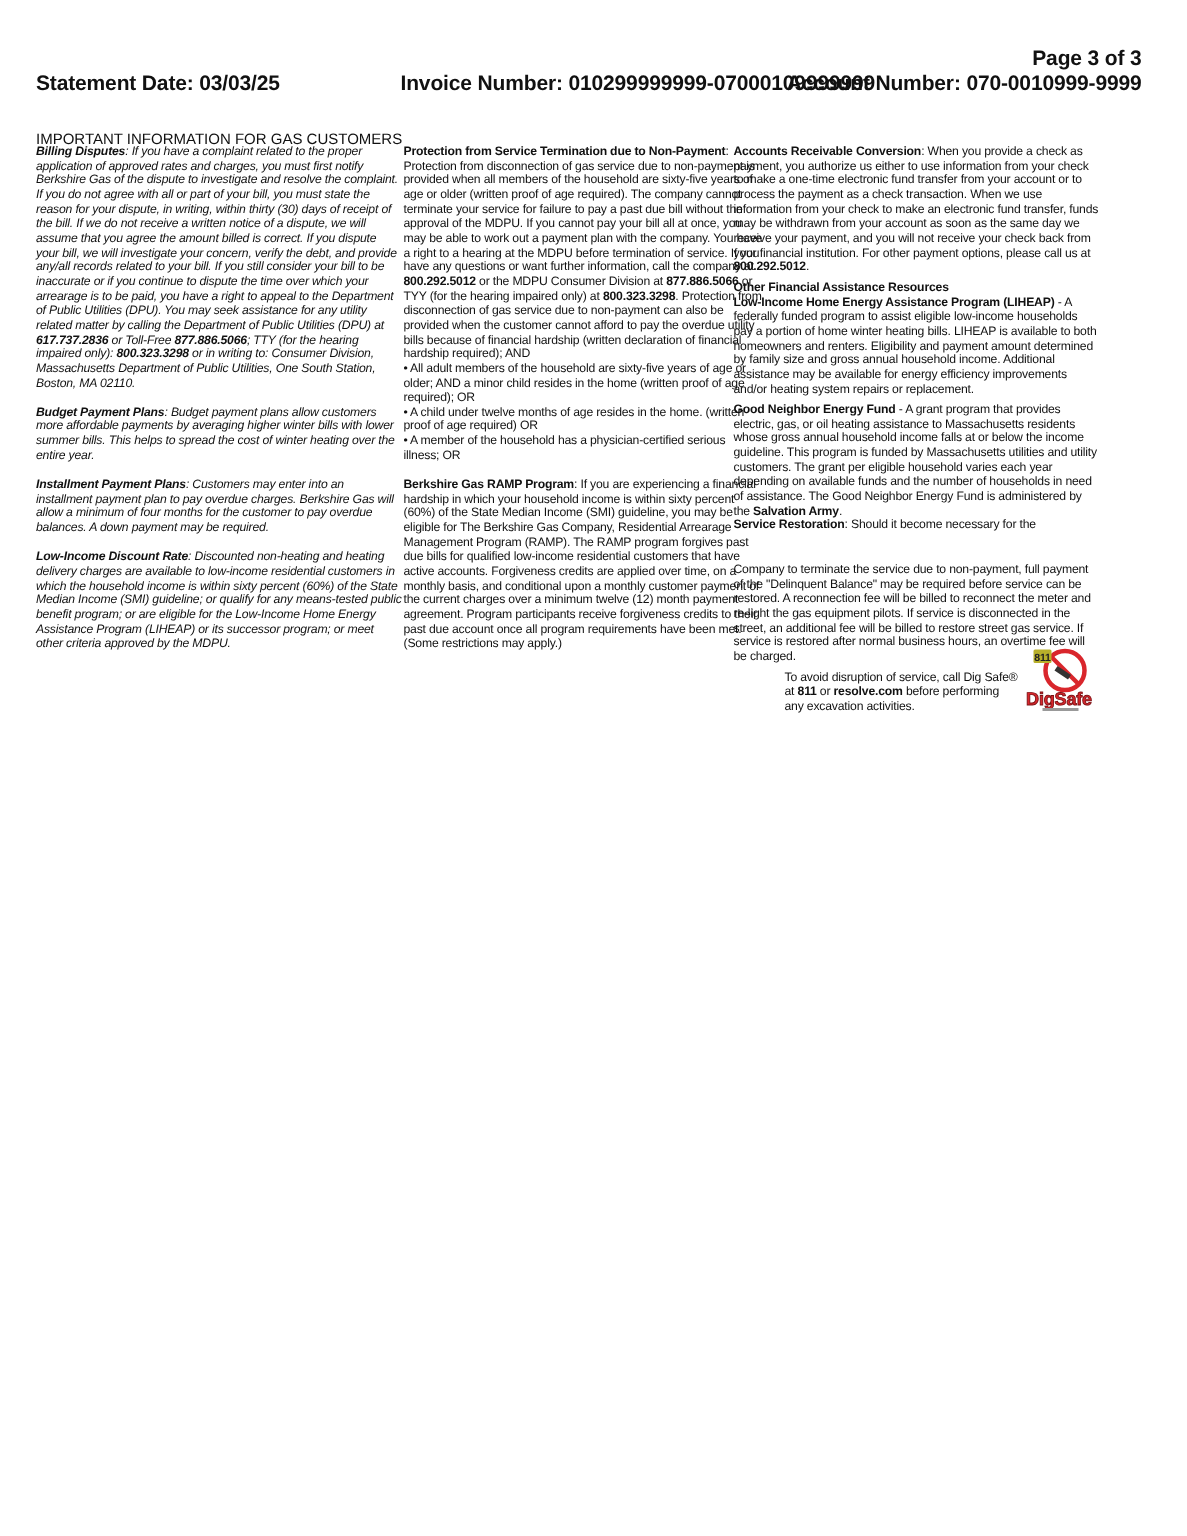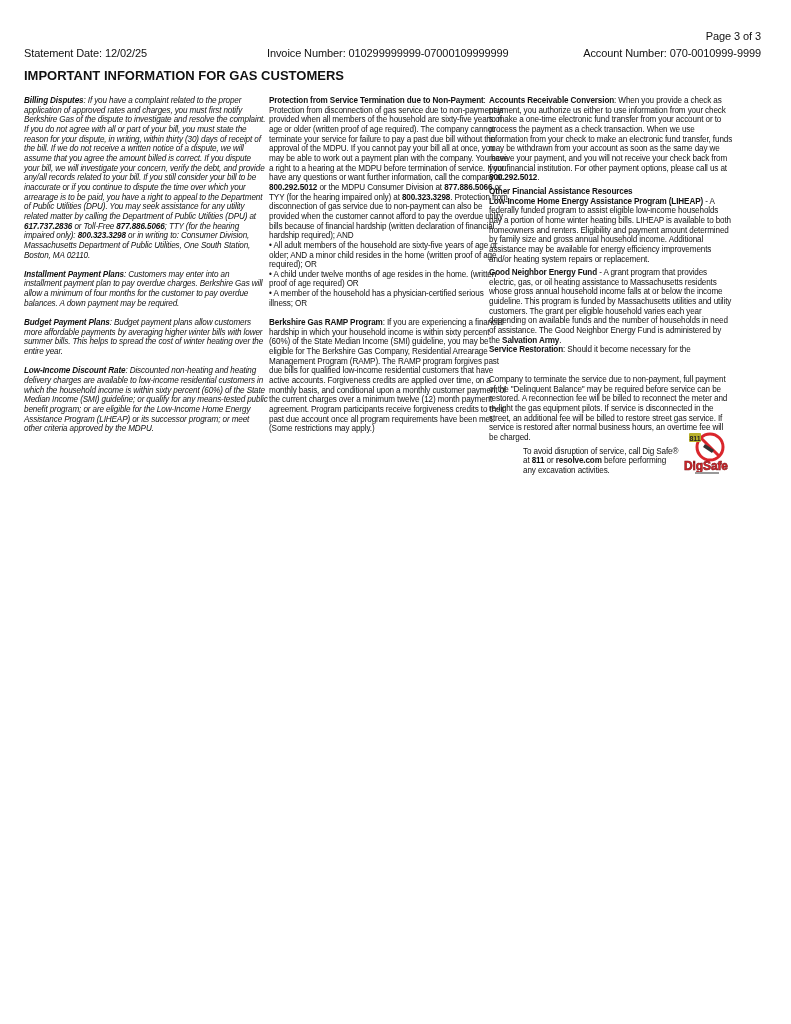--- a/index.html
+++ b/index.html
@@ -1,53 +1,53 @@
 <!DOCTYPE html>
 <html><head>
 <meta charset="utf-8">
 <style>
   html, body { margin: 0; padding: 0; background: #ffffff; }
   body { width: 791px; height: 1024px; position: relative; overflow: hidden;
          font-family: "Liberation Sans", sans-serif; color: #111; }
-  .hdr { position: absolute; font-size: 11px; font-weight: normal; letter-spacing: -0.1px; }
+  .hdr { position: absolute; font-size: 14px; font-weight: bold; letter-spacing: -0.1px; }
   .page-no { right: 30px; top: 30px; }
   .stmt { left: 24px; top: 47px; }
   .inv { left: 267px; top: 47px; }
   .acct { right: 30px; top: 47px; }
-  .main-title { position: absolute; left: 24px; top: 68px; font-size: 13px; font-weight: bold; }
+  .main-title { position: absolute; left: 24px; top: 88px; font-size: 10px; font-weight: normal; }
   .col { position: absolute; top: 96px; font-size: 8.15px; line-height: 9.65px; letter-spacing: -0.12px; }
   .col1 { left: 24px; width: 244px; font-style: italic; }
   .col2 { left: 269px; width: 240px; }
   .col3 { left: 489px; width: 244px; }
   .col p { margin: 0 0 9.65px 0; }
   .col p.tight { margin-bottom: 4px; }
   b { font-weight: bold; }
   .bullet { display: block; }
   .digsafe-wrap { position: relative; margin-left: 34px; }
   .digsafe { position: absolute; right: 2px; top: -16px; width: 50px; height: 46px; }
 </style>
 </head>
 <body>
 
 <div class="hdr page-no">Page 3 of 3</div>
-<div class="hdr stmt">Statement Date: 12/02/25</div>
+<div class="hdr stmt">Statement Date: 03/03/25</div>
 <div class="hdr inv">Invoice Number: 010299999999-07000109999999</div>
 <div class="hdr acct">Account Number: 070-0010999-9999</div>
 
 <div class="main-title">IMPORTANT INFORMATION FOR GAS CUSTOMERS</div>
 
 <div class="col col1">
   <p>
     <b>Billing Disputes</b><span>: If you have a complaint related to the proper application of approved rates and charges, you must first notify Berkshire Gas of the dispute to investigate and resolve the complaint. If you do not agree with all or part of your bill, you must state the reason for your dispute, in writing, within thirty (30) days of receipt of the bill. If we do not receive a written notice of a dispute, we will assume that you agree the amount billed is correct. If you dispute your bill, we will investigate your concern, verify the debt, and provide any/all records related to your bill. If you still consider your bill to be inaccurate or if you continue to dispute the time over which your arrearage is to be paid, you have a right to appeal to the Department of Public Utilities (DPU). You may seek assistance for any utility related matter by calling the Department of Public Utilities (DPU) at </span><b>617.737.2836</b><span> or Toll-Free </span><b>877.886.5066</b><span>; TTY (for the hearing impaired only): </span><b>800.323.3298</b><span> or in writing to: Consumer Division, Massachusetts Department of Public Utilities, One South Station, Boston, MA 02110.</span>
   </p>
   <p>
-    <b>Installment Payment Plans</b><span>: Customers may enter into an installment payment plan to pay overdue charges. Berkshire Gas will allow a minimum of four months for the customer to pay overdue balances. A down payment may be required.</span>
+    <b>Budget Payment Plans</b><span>: Budget payment plans allow customers more affordable payments by averaging higher winter bills with lower summer bills. This helps to spread the cost of winter heating over the entire year.</span>
   </p>
   <p>
-    <b>Budget Payment Plans</b><span>: Budget payment plans allow customers more affordable payments by averaging higher winter bills with lower summer bills. This helps to spread the cost of winter heating over the entire year.</span>
+    <b>Installment Payment Plans</b><span>: Customers may enter into an installment payment plan to pay overdue charges. Berkshire Gas will allow a minimum of four months for the customer to pay overdue balances. A down payment may be required.</span>
   </p>
   <p>
     <b>Low-Income Discount Rate</b><span>: Discounted non-heating and heating delivery charges are available to low-income residential customers in which the household income is within sixty percent (60%) of the State Median Income (SMI) guideline; or qualify for any means-tested public benefit program; or are eligible for the Low-Income Home Energy Assistance Program (LIHEAP) or its successor program; or meet other criteria approved by the MDPU.</span>
   </p>
 </div>
 
 <div class="col col2">
   <p>
     <b>Protection from Service Termination due to Non-Payment</b><span>: Protection from disconnection of gas service due to non-payment is provided when all members of the household are sixty-five years of age or older (written proof of age required). The company cannot terminate your service for failure to pay a past due bill without the approval of the MDPU. If you cannot pay your bill all at once, you may be able to work out a payment plan with the company. You have a right to a hearing at the MDPU before termination of service. If you have any questions or want further information, call the company at </span><b>800.292.5012</b><span> or the MDPU Consumer Division at </span><b>877.886.5066</b><span> or TYY (for the hearing impaired only) at </span><b>800.323.3298</b><span>. Protection from disconnection of gas service due to non-payment can also be provided when the customer cannot afford to pay the overdue utility bills because of financial hardship (written declaration of financial hardship required); AND</span>
     <span class="bullet">• All adult members of the household are sixty-five years of age or older; AND a minor child resides in the home (written proof of age required); OR</span>

